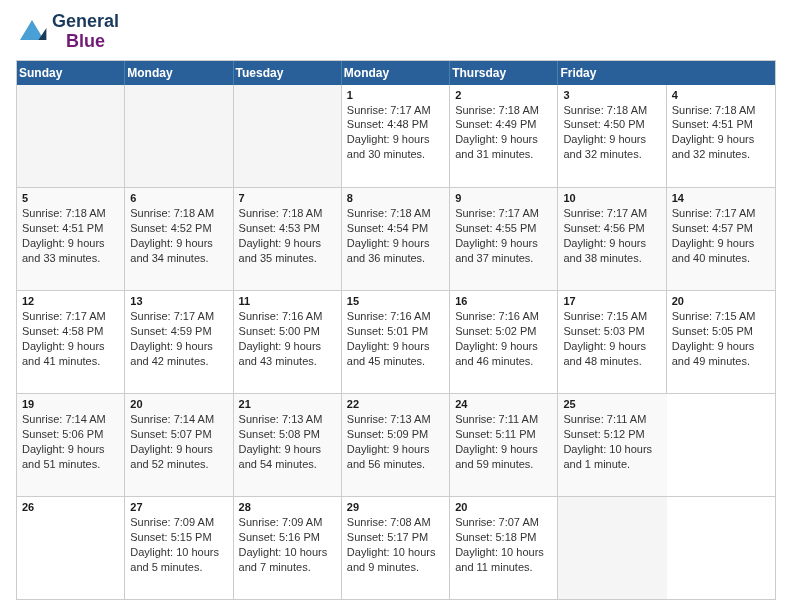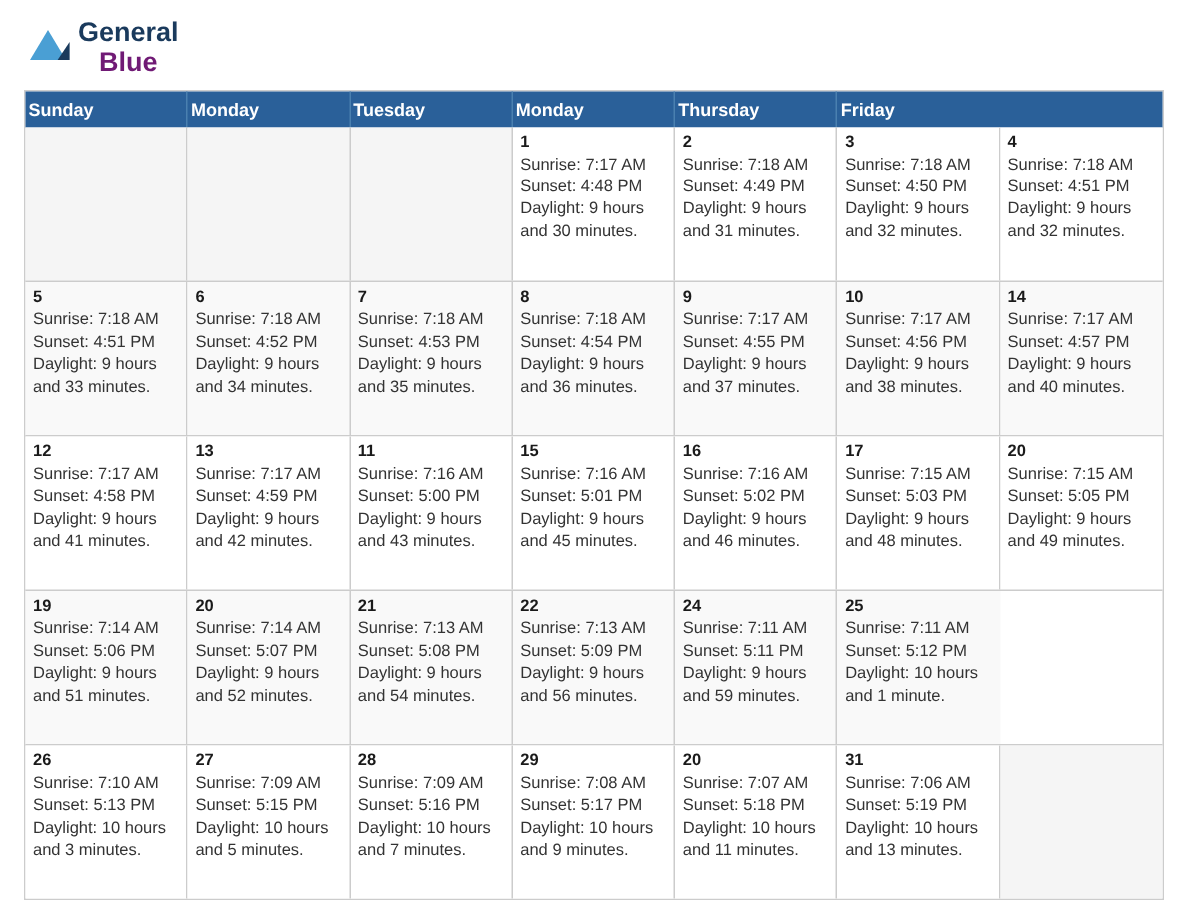--- a/index.html
+++ b/index.html
@@ -241,39 +241,34 @@
             <div class="cell-text">Sunrise: 7:11 AM<br>Sunset: 5:11 PM<br>Daylight: 9 hours and 59 minutes.</div>
           </div>
           <div class="cal-cell shade">
             <div class="day-num">25</div>
             <div class="cell-text">Sunrise: 7:11 AM<br>Sunset: 5:12 PM<br>Daylight: 10 hours and 1 minute.</div>
           </div>
         </div>
         <div class="cal-row">
           <div class="cal-cell">
             <div class="day-num">26</div>
-            <div class="cell-text">Sunrise: 7:10 AM<br>Sunset: 5:13 PM<br>Daylight: 10 hours and 3 minutes.</div>
           </div>
           <div class="cal-cell">
             <div class="day-num">27</div>
             <div class="cell-text">Sunrise: 7:09 AM<br>Sunset: 5:15 PM<br>Daylight: 10 hours and 5 minutes.</div>
           </div>
           <div class="cal-cell">
             <div class="day-num">28</div>
             <div class="cell-text">Sunrise: 7:09 AM<br>Sunset: 5:16 PM<br>Daylight: 10 hours and 7 minutes.</div>
           </div>
           <div class="cal-cell">
             <div class="day-num">29</div>
             <div class="cell-text">Sunrise: 7:08 AM<br>Sunset: 5:17 PM<br>Daylight: 10 hours and 9 minutes.</div>
           </div>
           <div class="cal-cell">
             <div class="day-num">20</div>
             <div class="cell-text">Sunrise: 7:07 AM<br>Sunset: 5:18 PM<br>Daylight: 10 hours and 11 minutes.</div>
-          </div>
-          <div class="cal-cell">
-            <div class="day-num">31</div>
-            <div class="cell-text">Sunrise: 7:06 AM<br>Sunset: 5:19 PM<br>Daylight: 10 hours and 13 minutes.</div>
           </div>
           <div class="cal-cell empty"></div>
         </div>
       </div>
   </div>
 </div>
 
 </body></html>

